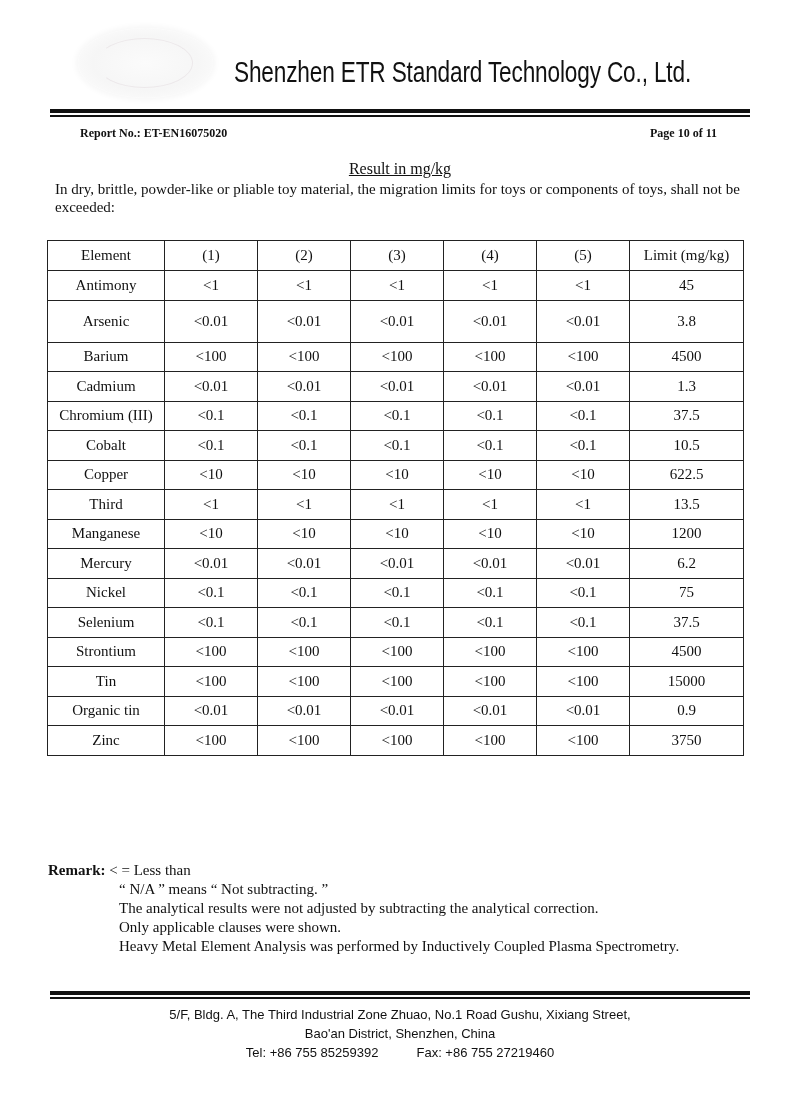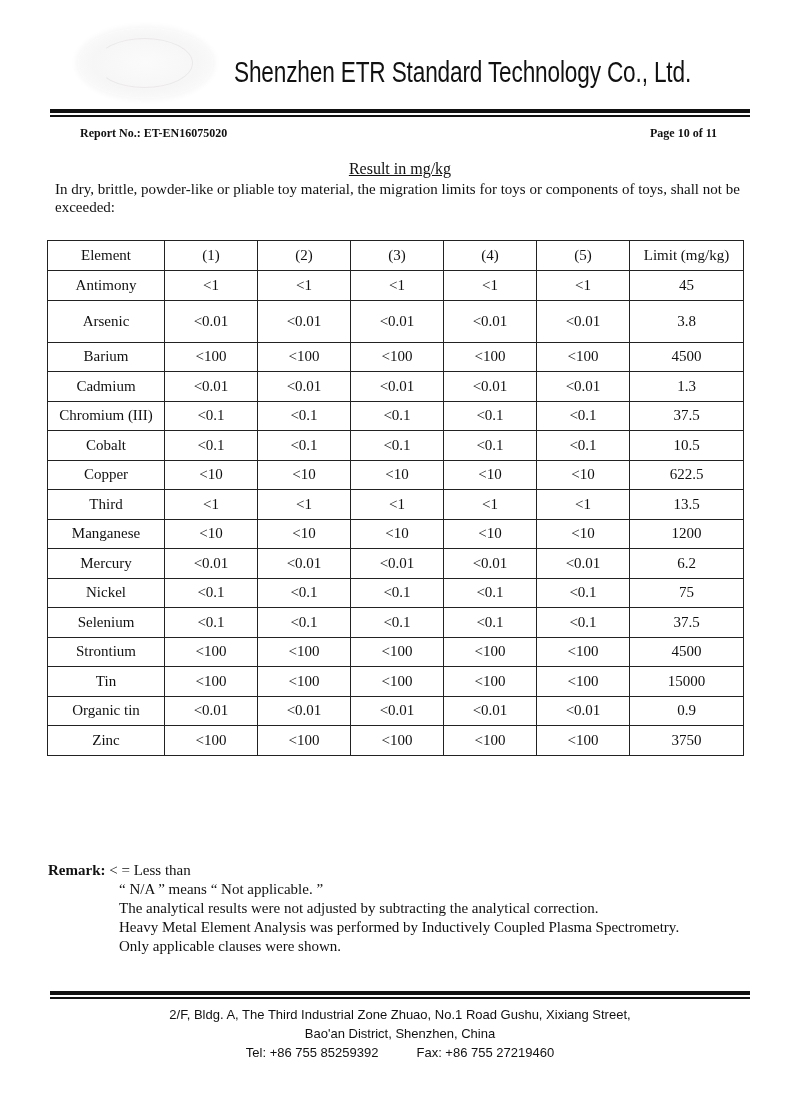--- a/index.html
+++ b/index.html
@@ -208,26 +208,26 @@
         <td class="c3">&lt;100</td>
         <td class="c4">&lt;100</td>
         <td class="c5">&lt;100</td>
         <td class="c6">3750</td>
       </tr>
     </tbody>
 </table>
 
 <div class="remarks">
   <div><span class="label">Remark:</span> <span>&lt; = Less than</span></div>
-  <div class="indent">“ N/A ” means “ Not applicable. ”</div>
+  <div class="indent">“ N/A ” means “ Not subtracting. ”</div>
   <div class="indent">The analytical results were not adjusted by subtracting the analytical correction.</div>
+  <div class="indent">Only applicable clauses were shown.</div>
   <div class="indent">Heavy Metal Element Analysis was performed by Inductively Coupled Plasma Spectrometry.</div>
-  <div class="indent">Only applicable clauses were shown.</div>
 </div>
 
 <div class="rule-thick" style="top:991px;"></div>
 <div class="rule-thin" style="top:997px;"></div>
 
 <div class="footer">
-  <div>2/F, Bldg. A, The Third Industrial Zone Zhuao, No.1 Road Gushu, Xixiang Street,</div>
+  <div>5/F, Bldg. A, The Third Industrial Zone Zhuao, No.1 Road Gushu, Xixiang Street,</div>
   <div>Bao'an District, Shenzhen, China</div>
   <div><span>Tel: +86 755 85259392</span><span class="gap"></span><span>Fax: +86 755 27219460</span></div>
 </div>
 
 </body></html>

